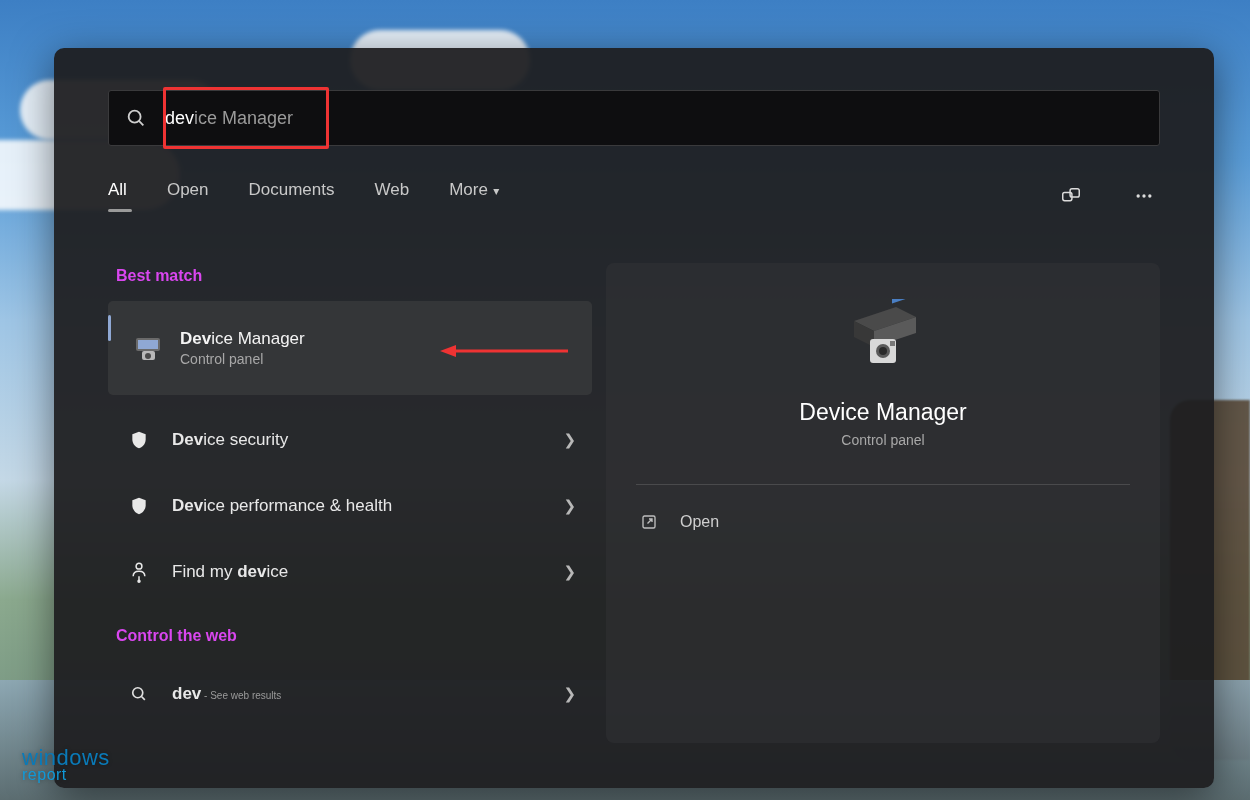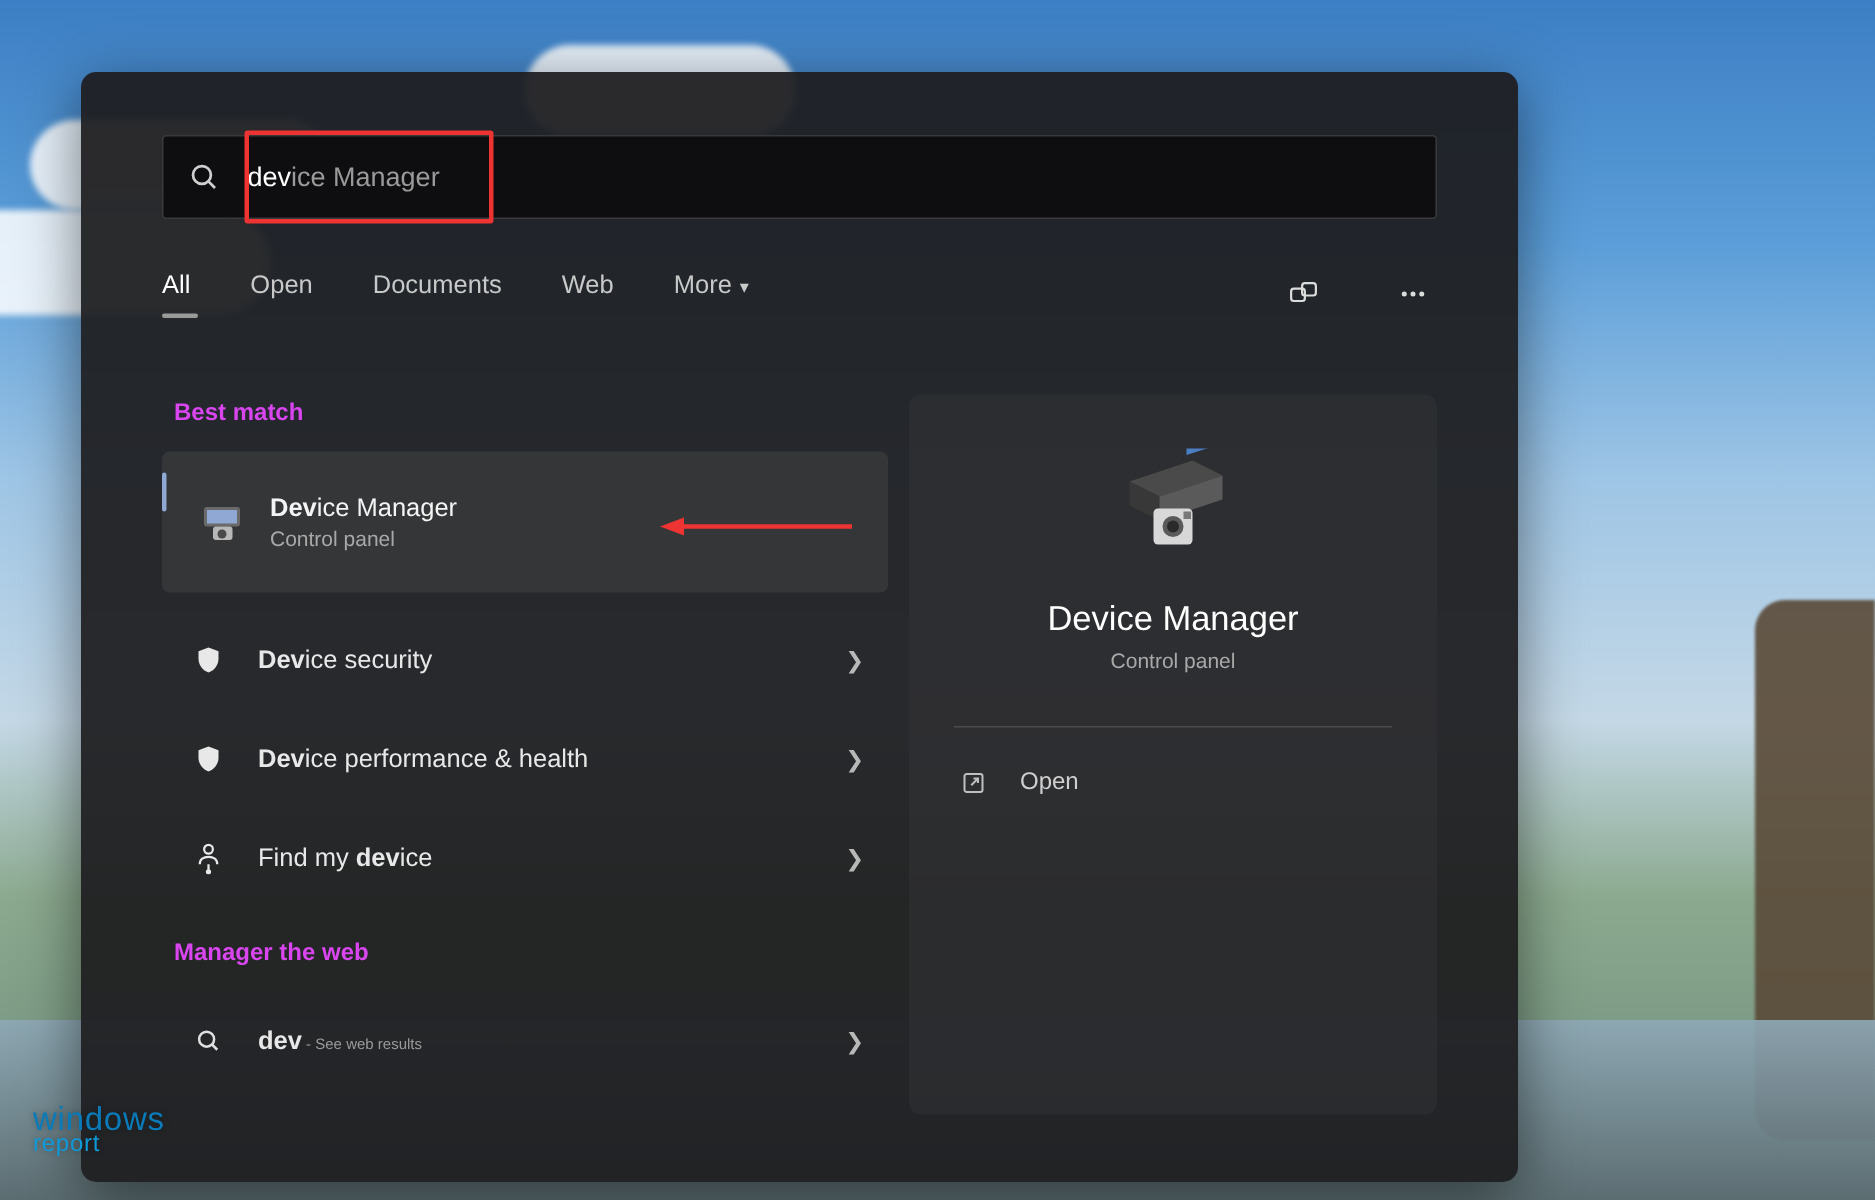--- a/index.html
+++ b/index.html
@@ -12,21 +12,21 @@
   .cloud { position: absolute; background: rgba(255,255,255,0.85); border-radius: 50px; filter: blur(2px);}
   .cloud.c1 { width: 200px; height: 60px; top: 80px; left: 20px; }
   .cloud.c2 { width: 260px; height: 70px; top: 140px; left: -80px; }
   .cloud.c3 { width: 180px; height: 60px; top: 30px; left: 350px; }
   .rock { position:absolute; right:0; top:400px; width:80px; height:360px; background:#5a4a38; filter:blur(1px); border-radius:20px 0 0 20px; opacity:0.9;}
   .ground { position:absolute; bottom:0; left:0; right:0; height:120px; background:linear-gradient(180deg,#8fa9b8 0%,#5a6a70 100%); opacity:0.9;}
   
   .panel {
     position: absolute;
     top: 48px; left: 54px;
-    width: 958px; height: 740px;
+    width: 1160px; height: 740px;
     background: rgba(30,30,32,0.94);
     border-radius: 10px;
     padding: 42px 54px 0 54px;
     color: #e8e8e8;
     box-shadow: 0 10px 40px rgba(0,0,0,0.5);
   }
   
   .searchbar {
     display: flex; align-items: center;
     height: 56px;
@@ -120,21 +120,21 @@
   }
   .right-title { text-align:center; font-size:23px; color:#fff; font-weight:400;}
   .right-sub { text-align:center; font-size:14px; color:#a8a8a8; margin-top:6px;}
   .right-divider { height:1px; background:#4a4a4c; margin:36px 0 22px 0;}
   .right-action {
     display:flex; align-items:center; gap:22px;
     padding:6px 4px; font-size:16px; color:#cfcfcf; cursor:pointer;
   }
   
   .watermark {
-    position:absolute; left:22px; bottom:30px;
+    position:absolute; left:22px; bottom:18px;
     font-size:22px; font-weight:400; letter-spacing:0.5px;
     color:#0a7ab8; line-height:0.9;
     text-shadow:0 0 4px rgba(0,0,0,0.3);
   }
   .watermark .r2 { color:#1099d8; font-size:16px;}
 </style>
 </head>
 <body>
 
 <div class="cloud c1"></div>
@@ -228,21 +228,21 @@
                 <path d="M5 18c0-4 3-6 7-6s7 2 7 6"></path>
                 <path d="M12 18v6"></path>
                 <circle cx="12" cy="24" r="1.2" fill="#e8e8e8"></circle>
               </svg>
             </div>
           <div class="slabel"><span>Find my </span><span class="b">dev</span><span>ice</span></div>
           <div class="chev">❯</div>
         </div>
       </div>
 
-      <div class="section-header" style="margin-top:22px">Manager the web</div>
+      <div class="section-header" style="margin-top:22px">Control the web</div>
       <div class="srow webrow">
         <div class="sicon">
             <svg width="20" height="20" viewBox="0 0 24 24" fill="none" stroke="#e0e0e0" stroke-width="2">
               <circle cx="10.5" cy="10.5" r="6"></circle>
               <line x1="19" y1="19" x2="15" y2="15"></line>
             </svg>
           </div>
         <div class="slabel"><span class="b">dev</span><span class="sub"> - See web results</span></div>
         <div class="chev">❯</div>
       </div>

